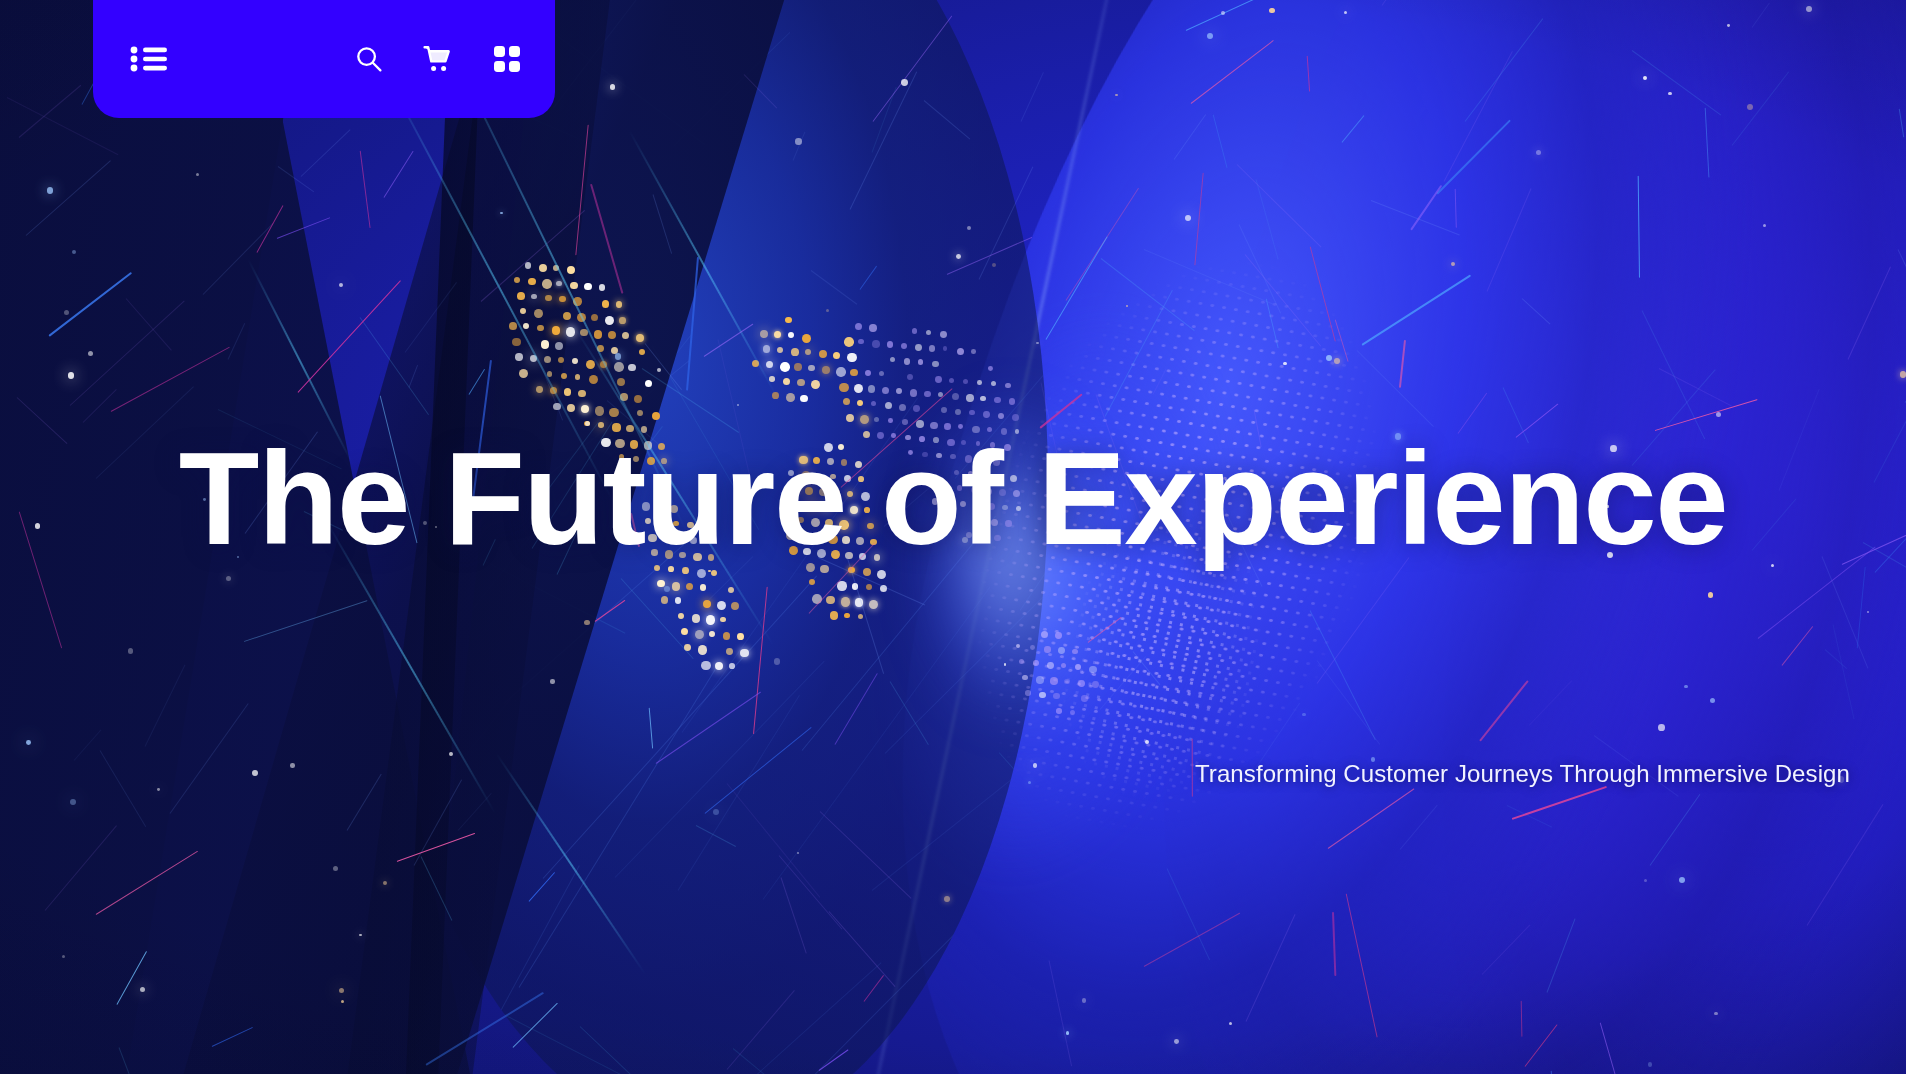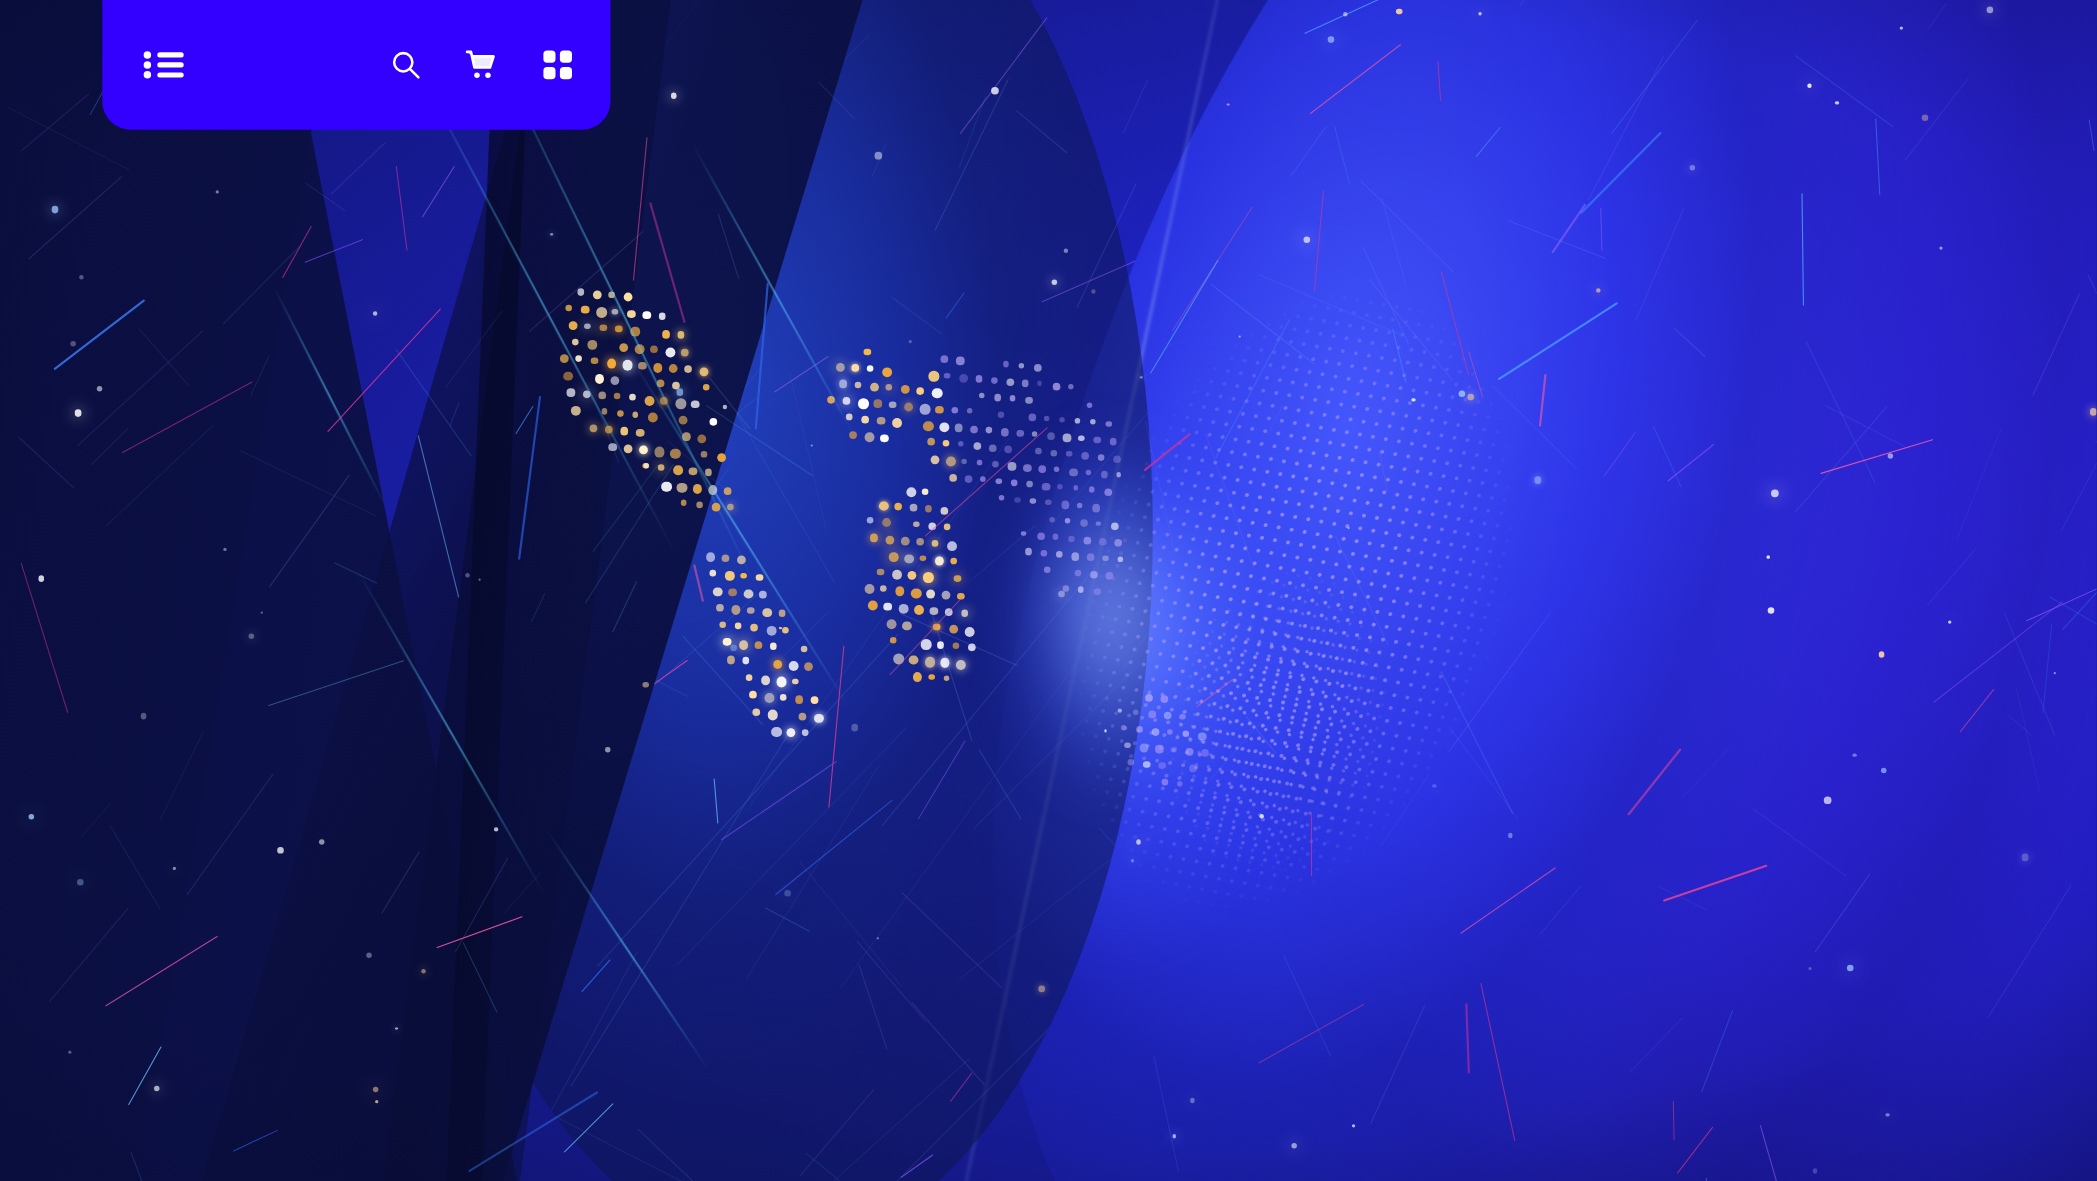--- a/index.html
+++ b/index.html
@@ -931,14 +931,16 @@
         <svg width="28" height="28" viewBox="0 0 28 28" fill="none">
           <rect x="1" y="1" width="11" height="11" rx="3.4" fill="#fff"></rect>
           <rect x="16" y="1" width="11" height="11" rx="3.4" fill="#fff"></rect>
           <rect x="1" y="16" width="11" height="11" rx="3.4" fill="#fff"></rect>
           <rect x="16" y="16" width="11" height="11" rx="3.4" fill="#fff"></rect>
         </svg>
       </div>
     </div>
   </div>
 
+  <h1 class="hero-title">The Future of Experience</h1>
+  <div class="hero-sub">Transforming Customer Journeys Through Immersive Design</div>
 
 </div>
 
 </body></html>

